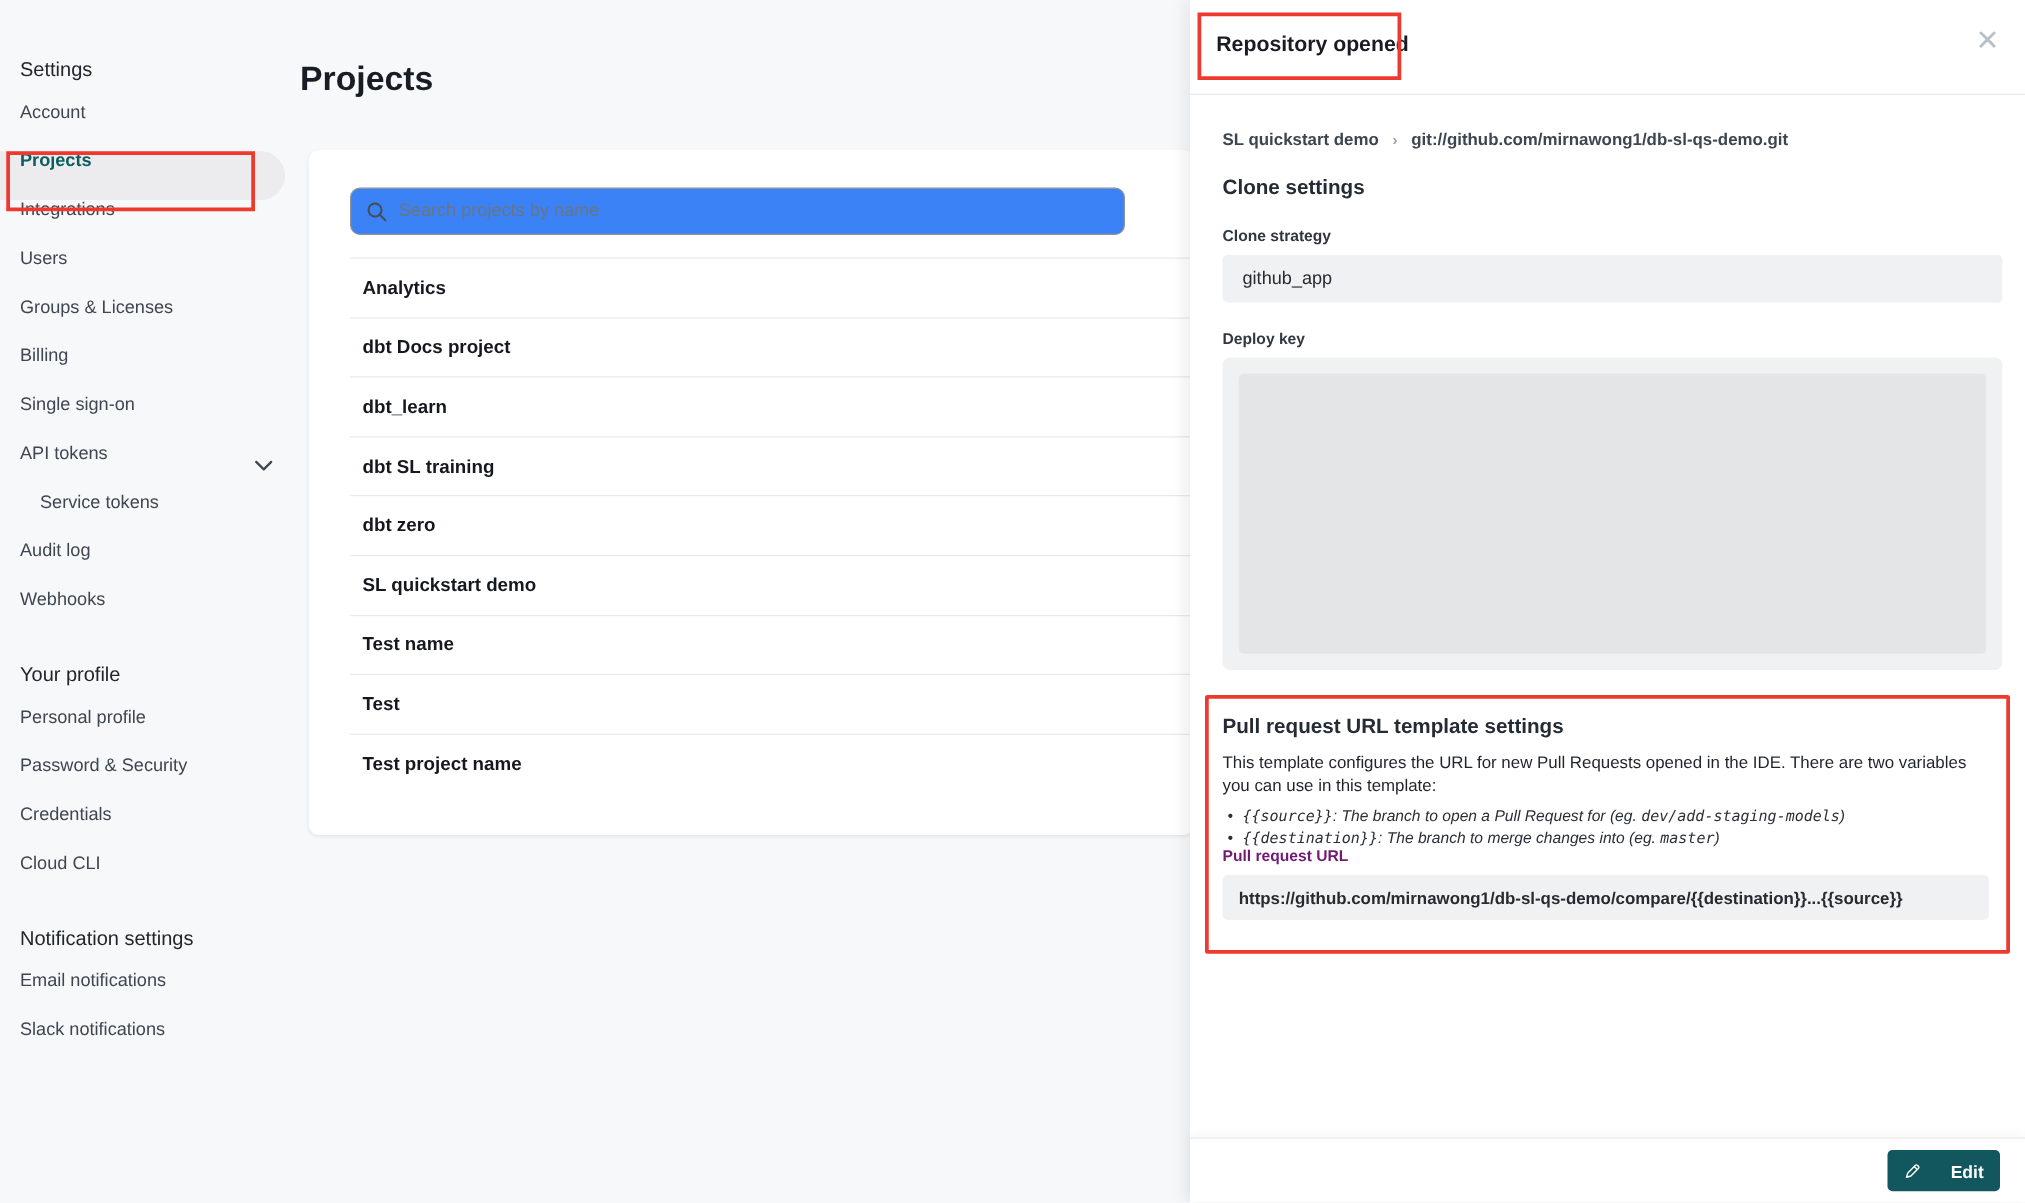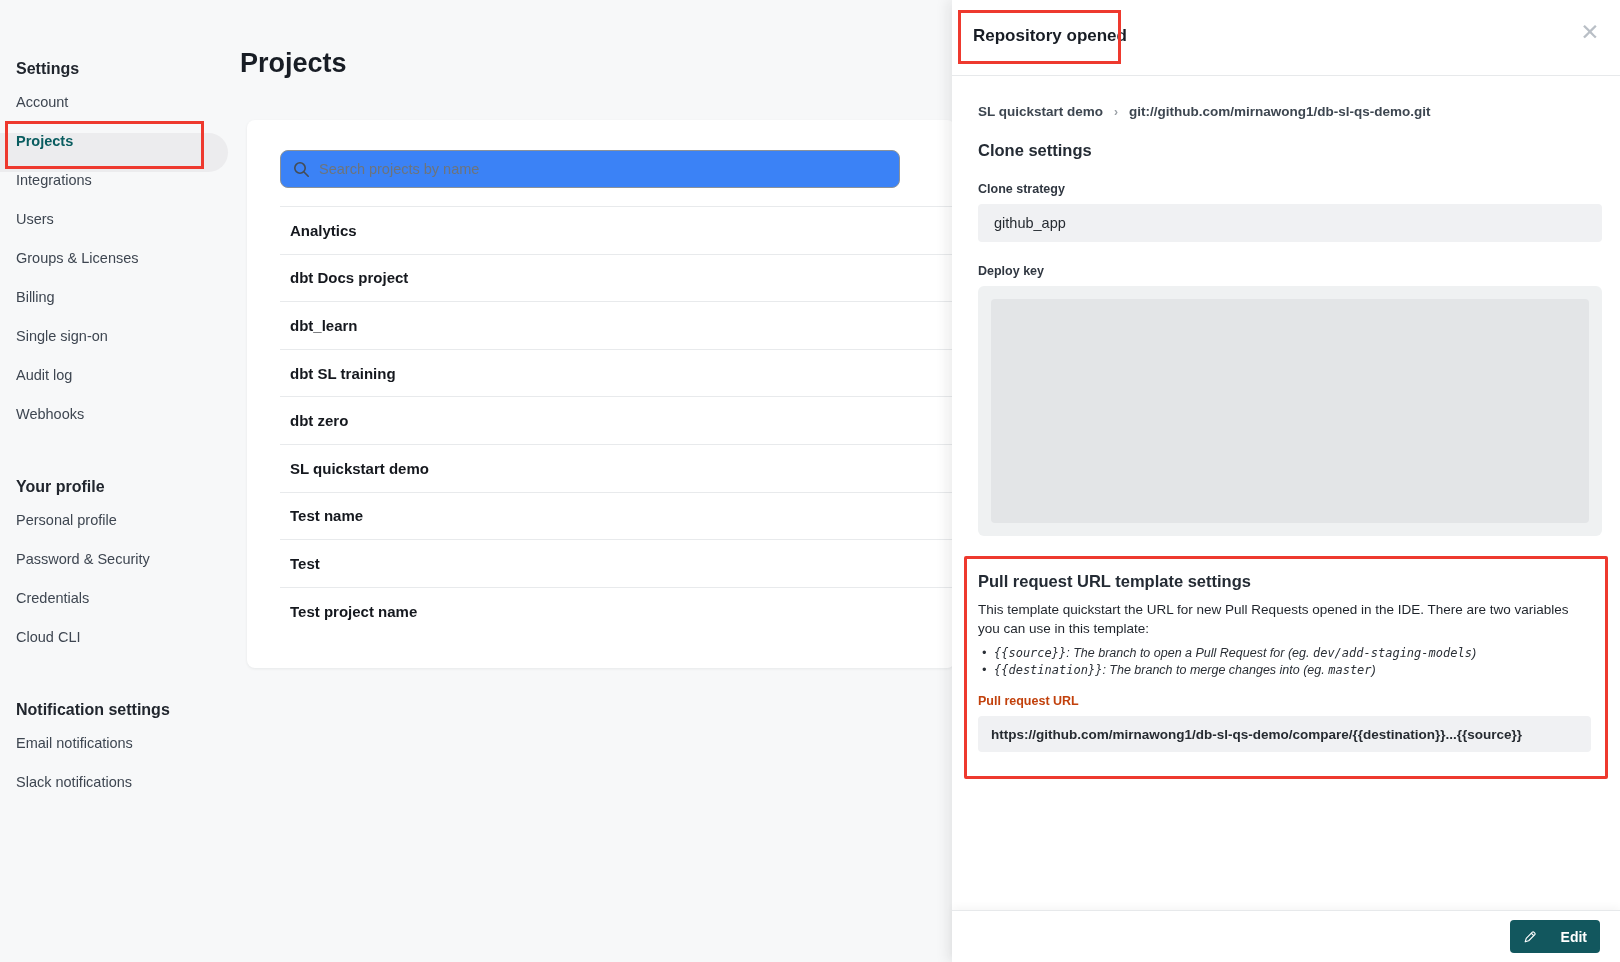--- a/index.html
+++ b/index.html
@@ -4,21 +4,21 @@
 <style>
   * { margin:0; padding:0; box-sizing:border-box; }
   html,body { width:1620px; height:962px; }
   body {
     font-family:"Liberation Sans","DejaVu Sans",sans-serif;
     background:#f7f8f9; color:#3e4651; overflow:hidden; position:relative;
   }
 
   
   .sidebar { position:absolute; left:0; top:0; width:240px; padding:48px 0 0 16px; }
-  .sb-title { font-size:16px; font-weight:bold; color:#21262e; height:34px;margin-top:12px; }
+  .sb-title { font-size:16px; font-weight:normal; color:#21262e; height:34px; }
   .sb-item { position:relative; height:39px; display:flex; 
              font-size:14.5px; color:#3e4651; cursor:pointer; width:212px; }
   .sb-item.child { padding-left:16px; }
   .sb-item.active { background:#ececee; border-radius:0 22px 22px 0;
                     margin-left:-16px; padding-left:16px; width:228px;
                     color:#0a5d60; font-weight:bold; }
   .sb-gap { height:21px; }
   .sb-chevron { position:absolute; right:10px; top:13px; }
   .sb-item.active .label { color:#0a5d60; }
 
@@ -61,21 +61,21 @@
 
   .pr-section { margin:20px -6px 0 -14px; border:3px solid #ee392e; border-radius:2px;
                 padding:13px 14px 24px 11px; }
   .pr-heading { font-size:16.5px; font-weight:bold; color:#242b34; }
   .pr-desc { margin-top:9px; font-size:13.5px; line-height:19px; color:#1f242b; }
   .pr-bullets { margin-top:7px; list-style:none; }
   .pr-bullets li { font-size:12.5px; font-style:italic; color:#2a2f36;
                    line-height:16.5px; padding-left:16px; position:relative; }
   .pr-bullets li:before { content:"•"; position:absolute; left:4px; color:#2a2f36; }
   .code { font-family:"DejaVu Sans Mono","Liberation Mono",monospace; font-size:12px; }
-  .pr-url-label { margin-top:16px; font-size:12.5px; font-weight:bold; color:#c2410c; }
+  .pr-url-label { font-size:12.5px; font-weight:bold; color:#701a75; }
   .pr-url-box { margin-top:8px; height:36px; background:#f0f1f3; border-radius:4px;
                 display:flex; align-items:center; padding-left:13px;
                 font-size:13.5px; color:#262b31;font-weight:bold; }
 
   .panel-footer { position:absolute; left:0; bottom:0; width:100%; height:52px;
                   border-top:1px solid #e7e9eb; background:#fff;
                   box-shadow:0 -3px 8px rgba(20,24,28,.04); }
   .edit-btn { position:absolute; right:20px; top:9px; height:33px; min-width:64px;
               background:#12575e; color:#fff; border:none; border-radius:4px;
               font-family:inherit; font-size:14px; font-weight:bold;
@@ -107,20 +107,31 @@
         <span class="label">Users</span>
       </div>
       <div class="sb-item">
         <span class="label">Groups &amp; Licenses</span>
       </div>
       <div class="sb-item">
         <span class="label">Billing</span>
       </div>
       <div class="sb-item">
         <span class="label">Single sign-on</span>
+      </div>
+      <div class="sb-item">
+        <span class="label">API tokens</span>
+        <span class="sb-chevron">
+          <svg width="14" height="9" viewBox="0 0 14 9">
+            <polyline points="1,1.5 7,7.5 13,1.5" fill="none" stroke="#3f4752" stroke-width="1.8" stroke-linecap="round" stroke-linejoin="round"></polyline>
+          </svg>
+        </span>
+      </div>
+      <div class="sb-item child">
+        <span class="label">Service tokens</span>
       </div>
       <div class="sb-item">
         <span class="label">Audit log</span>
       </div>
       <div class="sb-item">
         <span class="label">Webhooks</span>
       </div>
     </div>
   <div class="sb-gap"></div>
   <div class="sb-title">Your profile</div>
@@ -213,21 +224,21 @@
     <div class="field-label">Clone strategy</div>
     <div class="gray-box">github_app</div>
 
     <div class="field-label">Deploy key</div>
     <div class="deploy-box">
       <div class="deploy-inner"></div>
     </div>
 
     <div class="pr-section">
       <div class="pr-heading">Pull request URL template settings</div>
-      <div class="pr-desc">This template quickstart the URL for new Pull Requests opened in the IDE. There are two variables you can use in this template:</div>
+      <div class="pr-desc">This template configures the URL for new Pull Requests opened in the IDE. There are two variables you can use in this template:</div>
       <ul class="pr-bullets" id="pr-bullets">
           <li><span class="code">{{source}}</span><span>: The branch to open a Pull Request for (eg. </span><span class="code">dev/add-staging-models</span><span>)</span></li>
           <li><span class="code">{{destination}}</span><span>: The branch to merge changes into (eg. </span><span class="code">master</span><span>)</span></li>
         </ul>
       <div class="pr-url-label">Pull request URL</div>
       <div class="pr-url-box">https://github.com/mirnawong1/db-sl-qs-demo/compare/{{destination}}...{{source}}</div>
     </div>
   </div>
 
   <div class="panel-footer">

